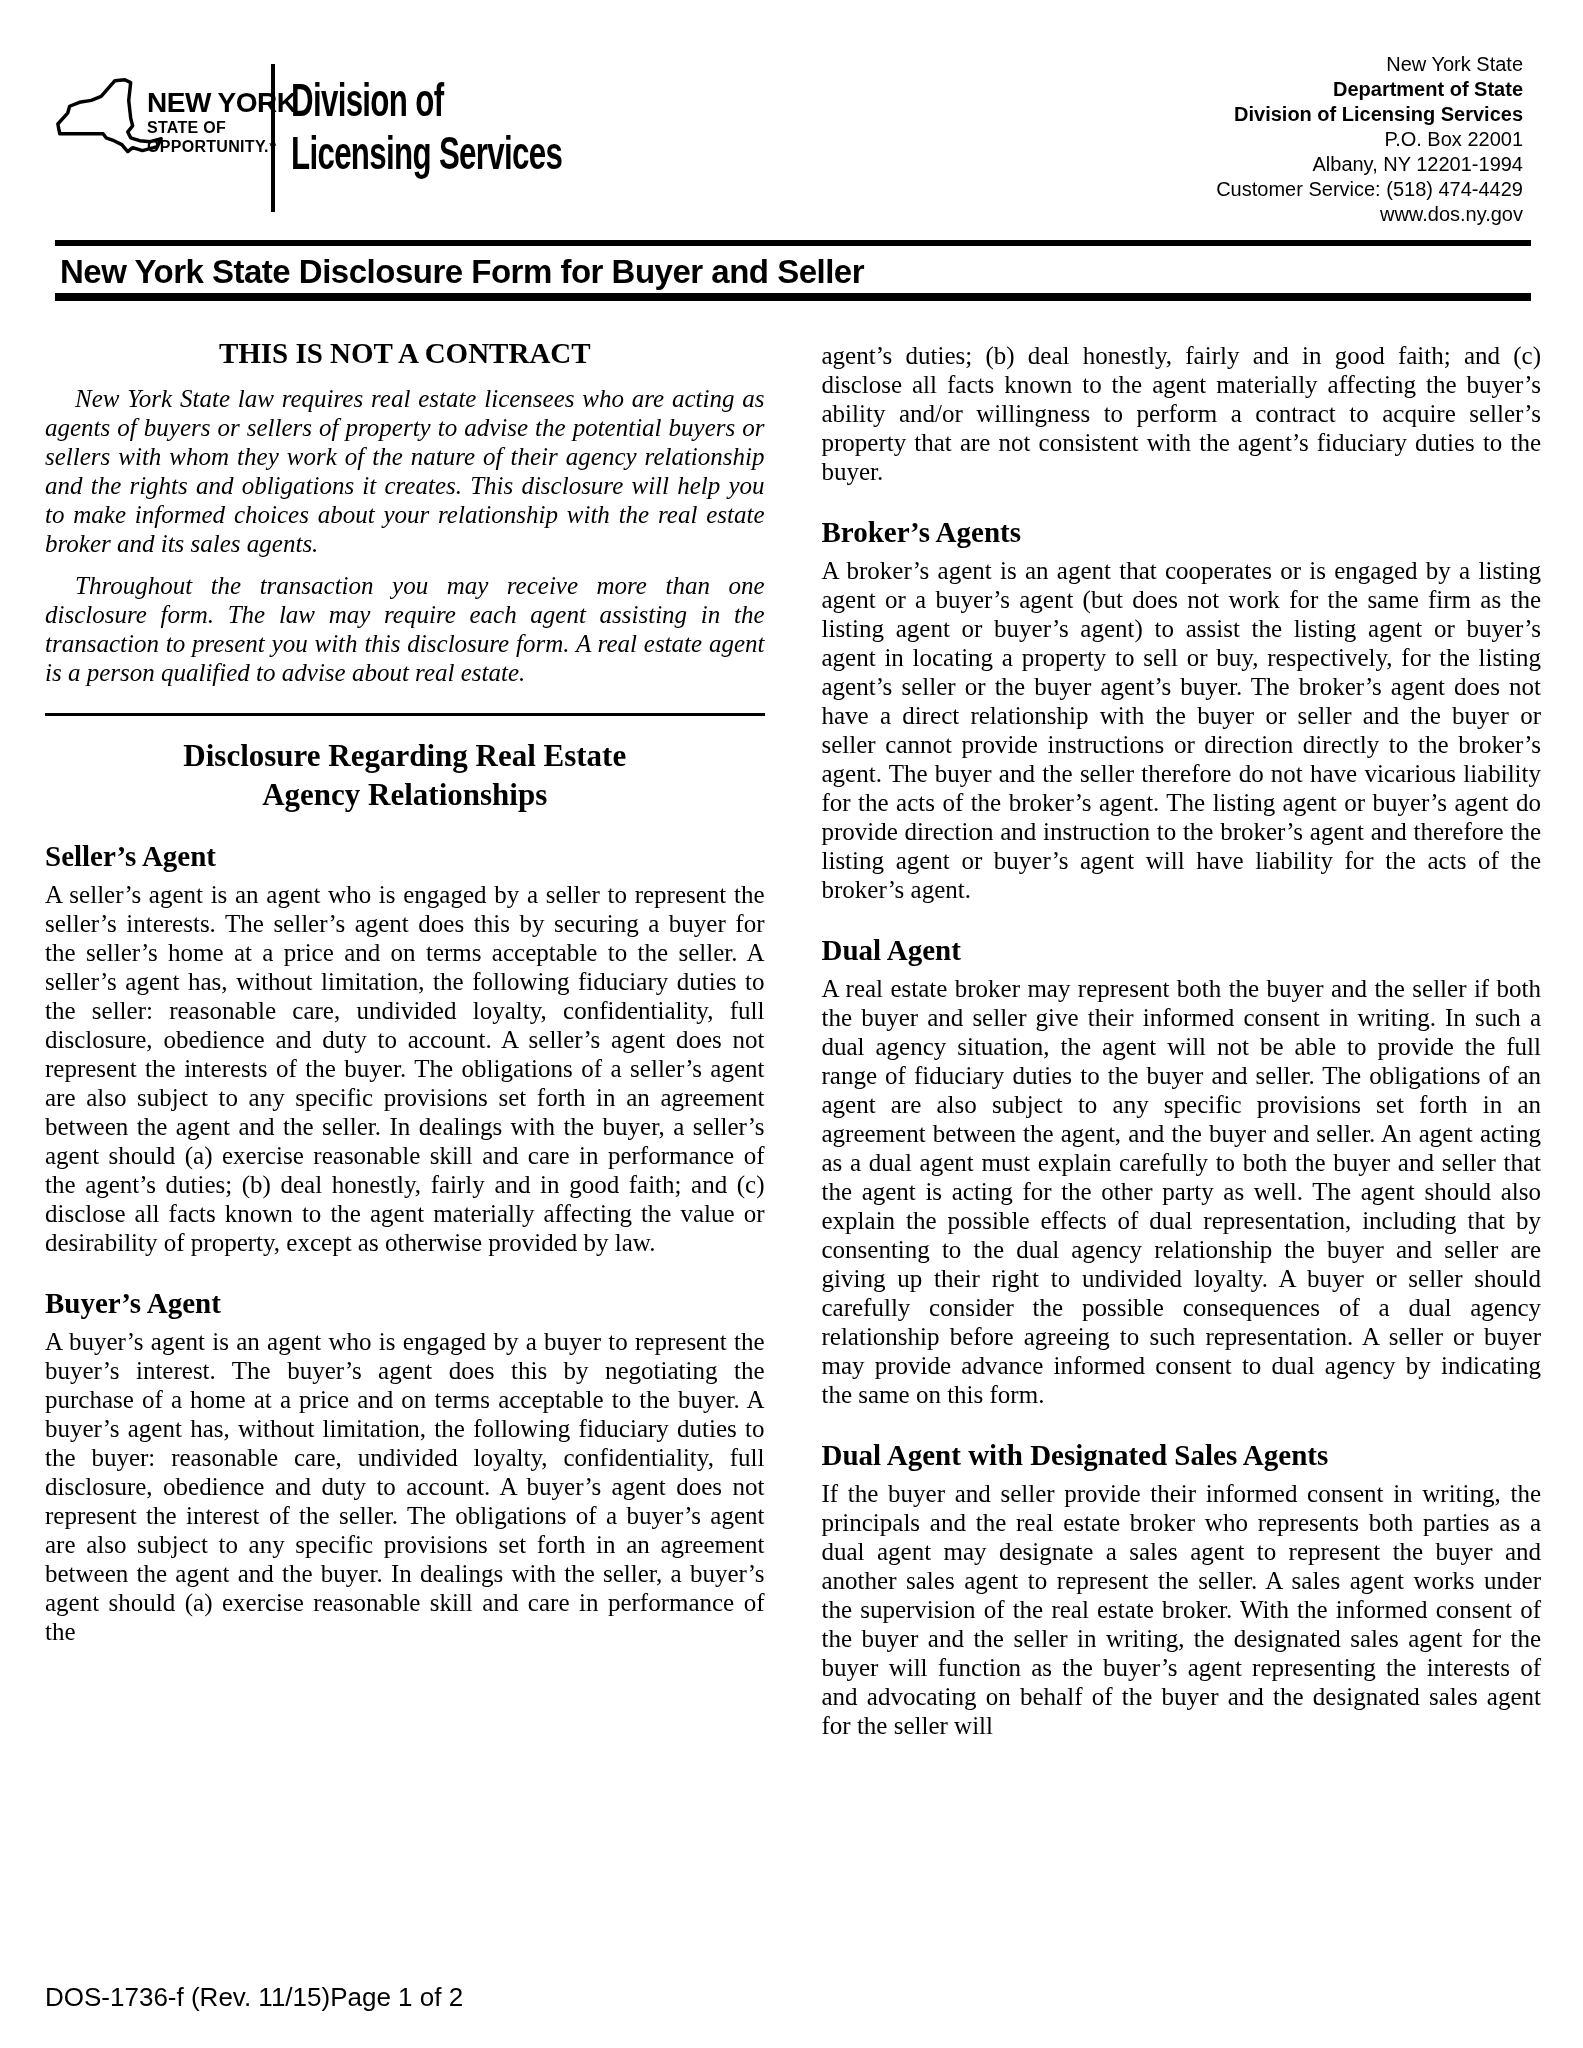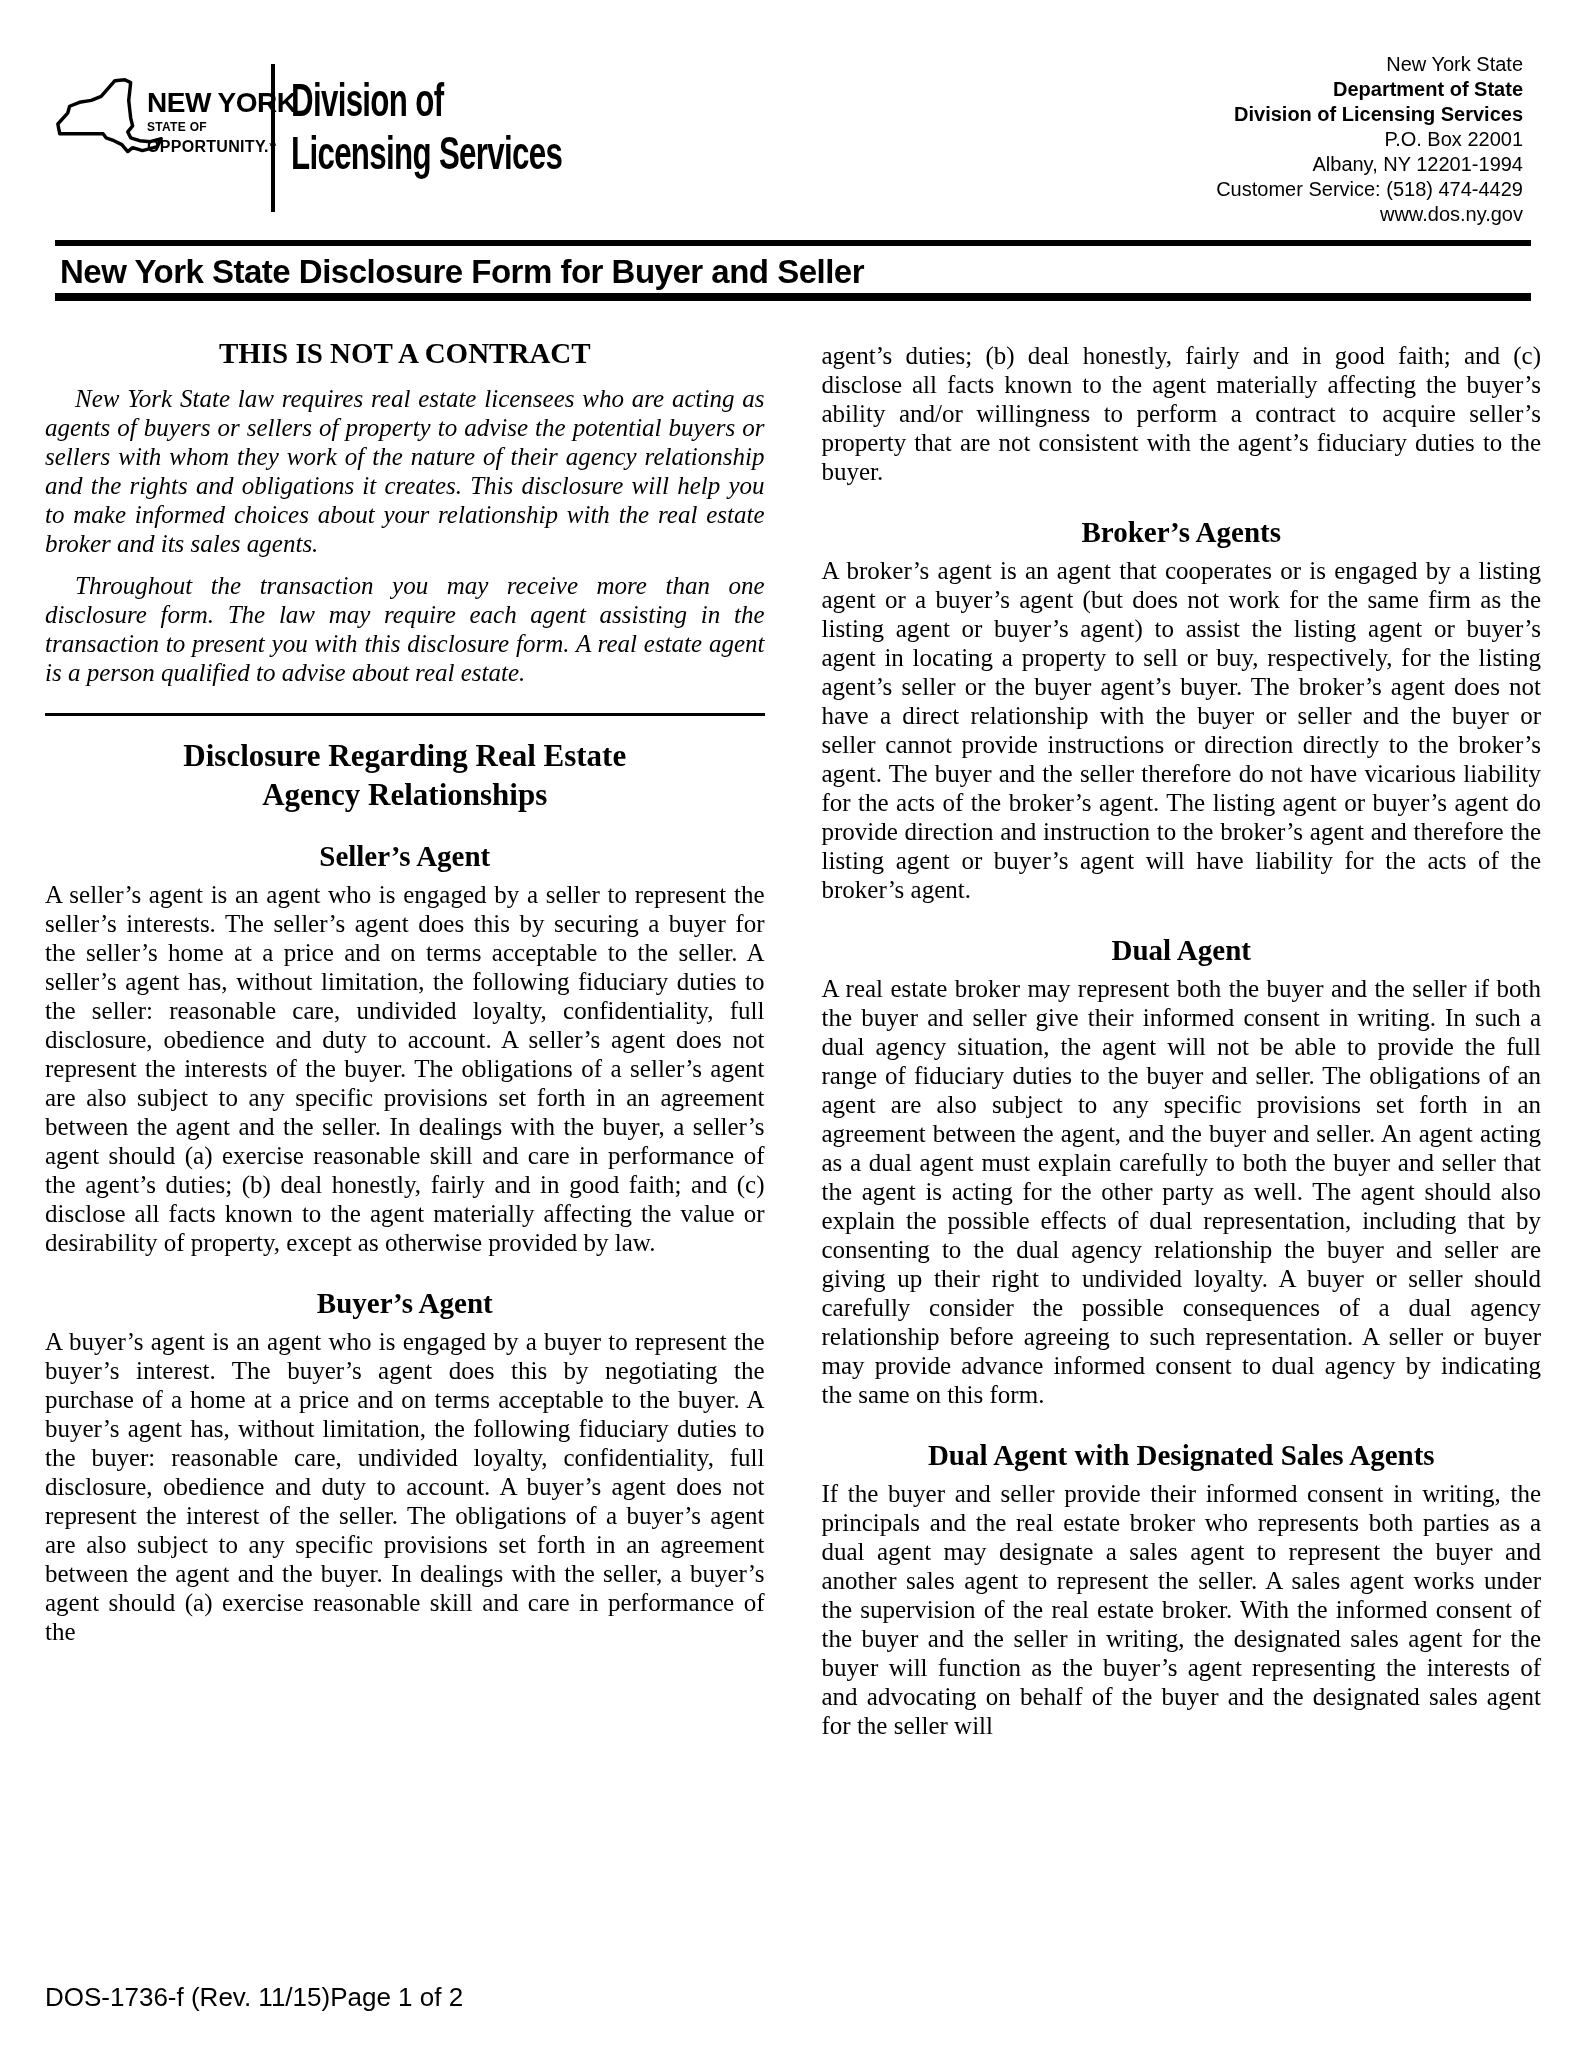--- a/index.html
+++ b/index.html
@@ -10,21 +10,21 @@
     background:#ffffff;
     color:#000;
     font-family:"Liberation Sans", sans-serif;
     overflow:hidden;
   }
 
   
   .ny-state-svg { position:absolute; left:46px; top:64px; width:128px; height:118px; }
   .logo-text { position:absolute; left:147px; top:88px; }
   .logo-line1 { font-size:28px; font-weight:bold; letter-spacing:-0.5px; line-height:30px; }
-  .logo-line2 { font-size:12px; font-weight:bold; line-height:19px; letter-spacing:0.3px; }
+  .logo-line2 { font-size:16px; font-weight:bold; line-height:19px; letter-spacing:0.3px; }
   .logo-line3 { font-size:16px; font-weight:bold; line-height:19px; letter-spacing:0.3px; }
   .logo-tm { font-size:8px; vertical-align:top; }
   .masthead-divider { position:absolute; left:271px; top:64px; width:4px; height:148px; background:#000; }
   .division-title {
     position:absolute; left:291px; top:74px;
     font-size:46px; font-weight:bold; line-height:53px;
     letter-spacing:-1px;
     transform:scaleX(0.68); transform-origin:left top;
     white-space:nowrap;
   }
@@ -57,21 +57,21 @@
     margin:4px 0 14px 0;
   }
   .section-divider {
     border:none; border-top:3px solid #000;
     margin:26px 0 20px 0; width:100%;
   }
   .disclosure-heading {
     text-align:center; font-size:31px; font-weight:bold; line-height:39px;
     margin-bottom:26px;
   }
-  .sub-heading { font-size:29px; font-weight:bold; margin:0 0 7px 0;text-align:center; }
+  .sub-heading { font-size:29px; font-weight:bold; margin:0 0 7px 0; }
   .sub-heading.spaced { margin-top:30px; }
   .cont-p { padding-top:8px; }
 
   
   .footer {
     position:absolute; left:45px; top:1982px; width:1496px;
     display:flex; 
     font-size:26px;
   }
 </style>

